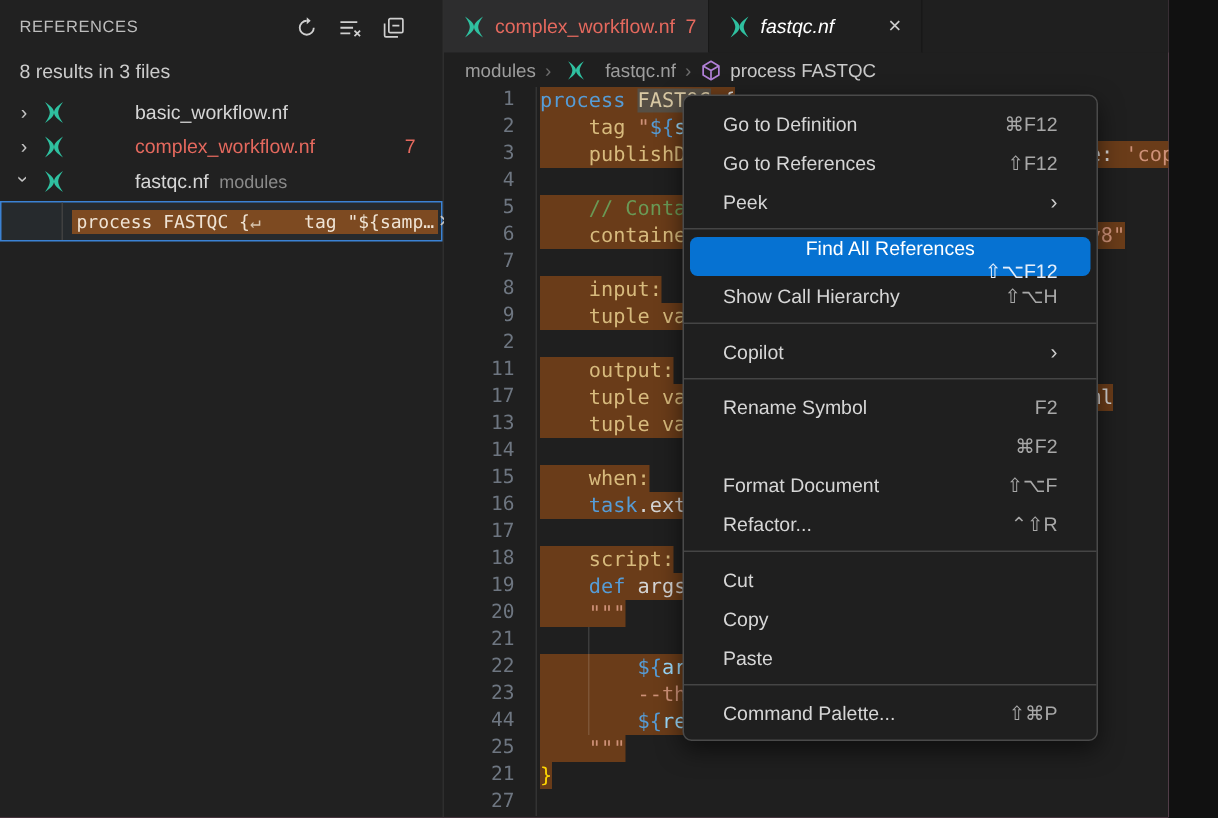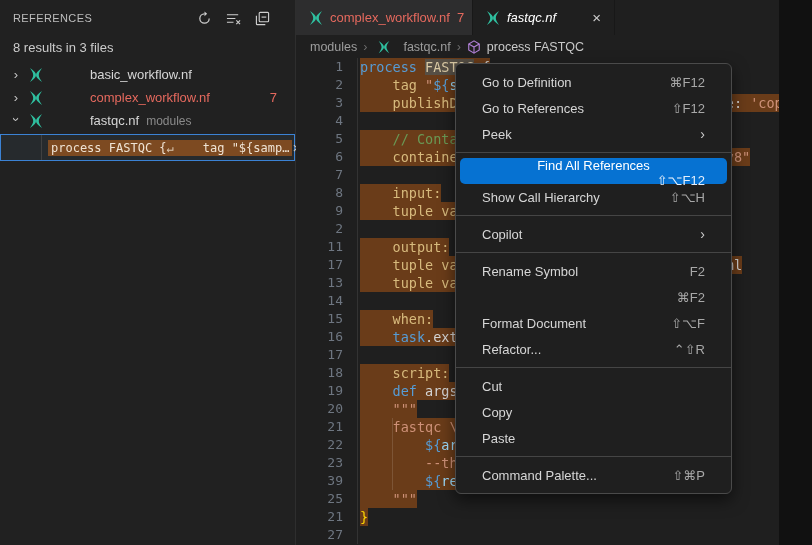--- a/index.html
+++ b/index.html
@@ -199,24 +199,24 @@
         <div class="code-line"><span class="ln">11</span><span class="codecell"><span class="linebg hl"><span class="pl">    </span><span class="fn">output:</span></span></span></div>
         <div class="code-line"><span class="ln">17</span><span class="codecell"><span class="linebg hl"><span class="pl">    </span><span class="fn">tuple val</span><span class="pl">(meta), </span><span class="fn">path</span><span class="pl">(</span><span class="str">"*.html"</span><span class="pl">), </span><span class="fn">emit:</span><span class="pl"> html</span></span></span></div>
         <div class="code-line"><span class="ln">13</span><span class="codecell"><span class="linebg hl"><span class="pl">    </span><span class="fn">tuple val</span><span class="pl">(meta), </span><span class="fn">path</span><span class="pl">(</span><span class="str">"*.zip"</span><span class="pl">), </span><span class="fn">emit:</span><span class="pl"> zip</span></span></span></div>
         <div class="code-line"><span class="ln">14</span><span class="codecell"><span class="linebg"></span></span></div>
         <div class="code-line"><span class="ln">15</span><span class="codecell"><span class="linebg hl"><span class="pl">    </span><span class="fn">when:</span></span></span></div>
         <div class="code-line"><span class="ln">16</span><span class="codecell"><span class="linebg hl"><span class="pl">    </span><span class="kw">task</span><span class="pl">.ext.when == </span><span class="kw">null</span><span class="pl"> || </span><span class="kw">task</span><span class="pl">.ext.when</span></span></span></div>
         <div class="code-line"><span class="ln">17</span><span class="codecell"><span class="linebg"></span></span></div>
         <div class="code-line"><span class="ln">18</span><span class="codecell"><span class="linebg hl"><span class="pl">    </span><span class="fn">script:</span></span></span></div>
         <div class="code-line"><span class="ln">19</span><span class="codecell"><span class="linebg hl"><span class="pl">    </span><span class="kw">def</span><span class="pl"> args = </span><span class="kw">task</span><span class="pl">.ext.args ?: </span><span class="str">''</span></span></span></div>
         <div class="code-line"><span class="ln">20</span><span class="codecell"><span class="linebg hl"><span class="pl">    </span><span class="str">"""</span></span></span></div>
-        <div class="code-line"><span class="ln">21</span><span class="codecell"><span class="linebg hl"><span class="pl">    </span><span class="str">fastqc \</span></span></span></div>
+        <div class="code-line"><span class="ln">21</span></div>
         <div class="code-line"><span class="ln">22</span><span class="codecell"><span class="linebg hl"><span class="pl">        </span><span class="kw">${</span><span class="var">args</span><span class="kw">}</span><span class="str"> \</span></span></span></div>
         <div class="code-line"><span class="ln">23</span><span class="codecell"><span class="linebg hl"><span class="pl">        </span><span class="str">--threads </span><span class="kw">${</span><span class="var">task.cpus</span><span class="kw">}</span><span class="str"> \</span></span></span></div>
-        <div class="code-line"><span class="ln">39</span><span class="codecell"><span class="linebg hl"><span class="pl">        </span><span class="kw">${</span><span class="var">reads</span><span class="kw">}</span></span></span></div>
+        <div class="code-line"><span class="ln">44</span><span class="codecell"><span class="linebg hl"><span class="pl">        </span><span class="kw">${</span><span class="var">reads</span><span class="kw">}</span></span></span></div>
         <div class="code-line"><span class="ln">25</span><span class="codecell"><span class="linebg hl"><span class="pl">    </span><span class="str">"""</span></span></span></div>
         <div class="code-line"><span class="ln">21</span><span class="codecell"><span class="linebg hl"><span class="brk">}</span></span></span></div>
         <div class="code-line"><span class="ln">27</span><span class="codecell"><span class="linebg"></span></span></div>
       </div>
     <div id="indent-guide"></div>
   </div>
 
   <div id="context-menu">
       <div class="menu-item">
         <span class="mi-label">Go to Definition</span>

